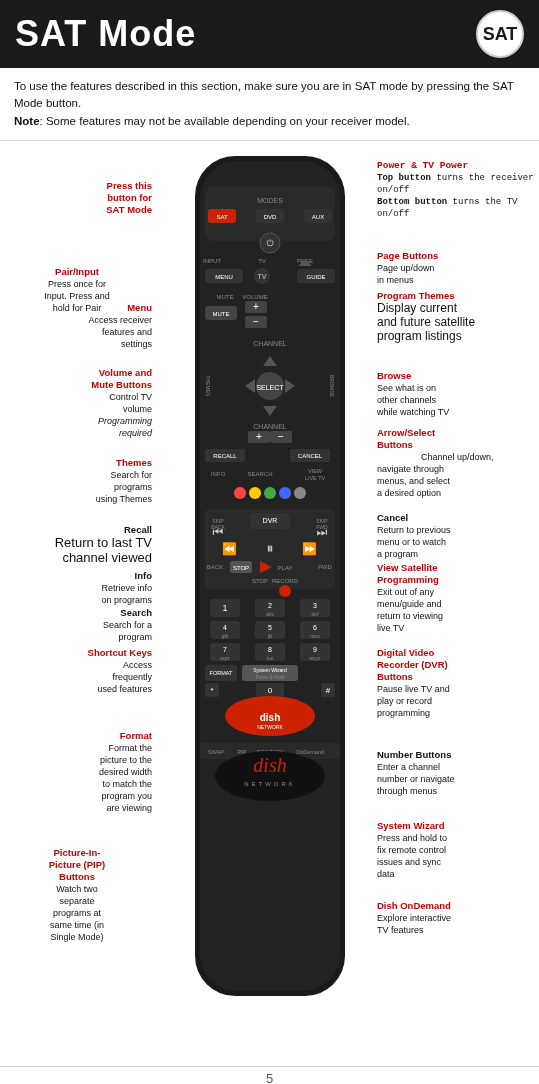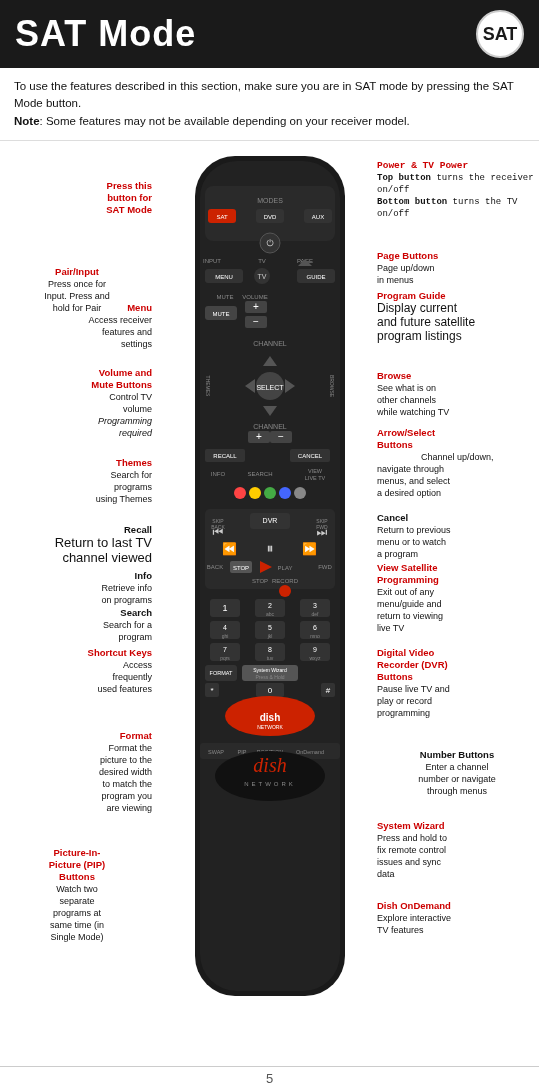--- a/index.html
+++ b/index.html
@@ -145,21 +145,21 @@
     <span style="font-weight:bold; color:#cc0000; font-size:9.5px;">Power &amp; TV Power</span><br>
     <span style="font-size:9px; color:#111;"><strong>Top button</strong> turns the receiver on/off<br><strong>Bottom button</strong> turns the TV on/off</span>
   </div>
 
   <div style="position:absolute; right:2px; top:108px; width:160px; text-align:left;">
     <span style="font-weight:bold; color:#cc0000; font-size:9.5px;">Page Buttons</span><br>
     <span style="font-size:9px; color:#111;">Page up/down<br>in menus</span>
   </div>
 
   <div style="position:absolute; right:2px; top:148px; width:160px; text-align:left;">
-    <span style="font-weight:bold; color:#cc0000; font-size:9.5px;">Program Guide</span><br>
+    <span style="font-weight:bold; color:#cc0000; font-size:9.5px;">Program Themes</span><br>
     <span style="font-size:12px; color:#111;">Display current<br>and future satellite<br>program listings</span>
   </div>
 
   <div style="position:absolute; right:2px; top:228px; width:160px; text-align:left;">
     <span style="font-weight:bold; color:#cc0000; font-size:9.5px;">Browse</span><br>
     <span style="font-size:9px; color:#111;">See what is on<br>other channels<br>while watching TV</span>
   </div>
 
   <div style="position:absolute; right:2px; top:285px; width:160px; text-align:left;">
     <span style="font-weight:bold; color:#cc0000; font-size:9.5px;">Arrow/Select<br>Buttons</span><br>
@@ -174,21 +174,21 @@
   <div style="position:absolute; right:2px; top:420px; width:160px; text-align:left;margin-left:20px;">
     <span style="font-weight:bold; color:#cc0000; font-size:9.5px;">View Satellite<br>Programming</span><br>
     <span style="font-size:9px; color:#111;">Exit out of any<br>menu/guide and<br>return to viewing<br>live TV</span>
   </div>
 
   <div style="position:absolute; right:2px; top:505px; width:160px; text-align:left;">
     <span style="font-weight:bold; color:#cc0000; font-size:9.5px;">Digital Video<br>Recorder (DVR)<br>Buttons</span><br>
     <span style="font-size:9px; color:#111;">Pause live TV and<br>play or record<br>programming</span>
   </div>
 
-  <div style="position:absolute; right:2px; top:607px; width:160px; text-align:center;">
+  <div style="position:absolute; right:2px; top:607px; width:160px; text-align:left;">
     <span style="font-weight:bold; color:#111; font-size:9.5px;">Number Buttons</span><br>
     <span style="font-size:9px; color:#111;">Enter a channel<br>number or navigate<br>through menus</span>
   </div>
 
   <div style="position:absolute; right:2px; top:678px; width:160px; text-align:left;">
     <span style="font-weight:bold; color:#cc0000; font-size:9.5px;">System Wizard</span><br>
     <span style="font-size:9px; color:#111;">Press and hold to<br>fix remote control<br>issues and sync<br>data</span>
   </div>
 
   <div style="position:absolute; right:2px; top:758px; width:160px; text-align:left;">

